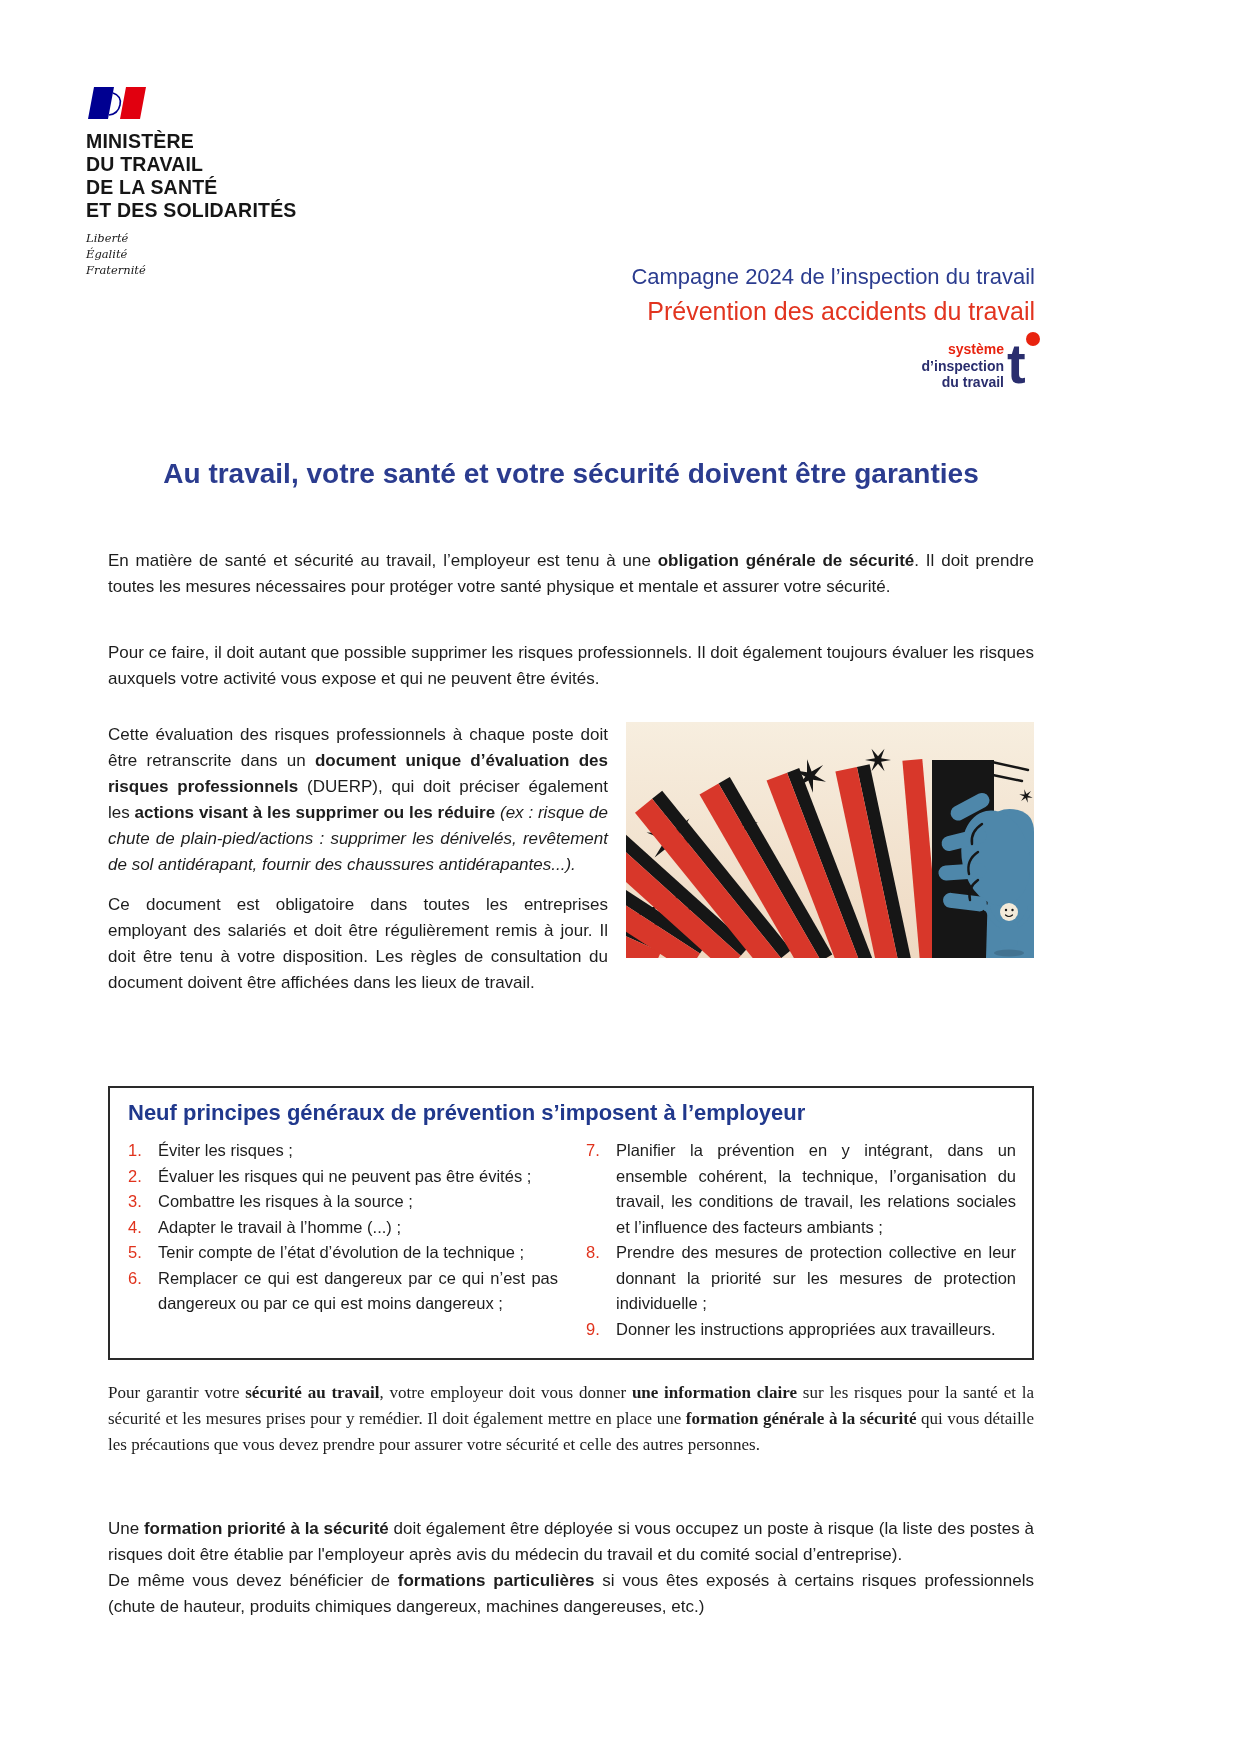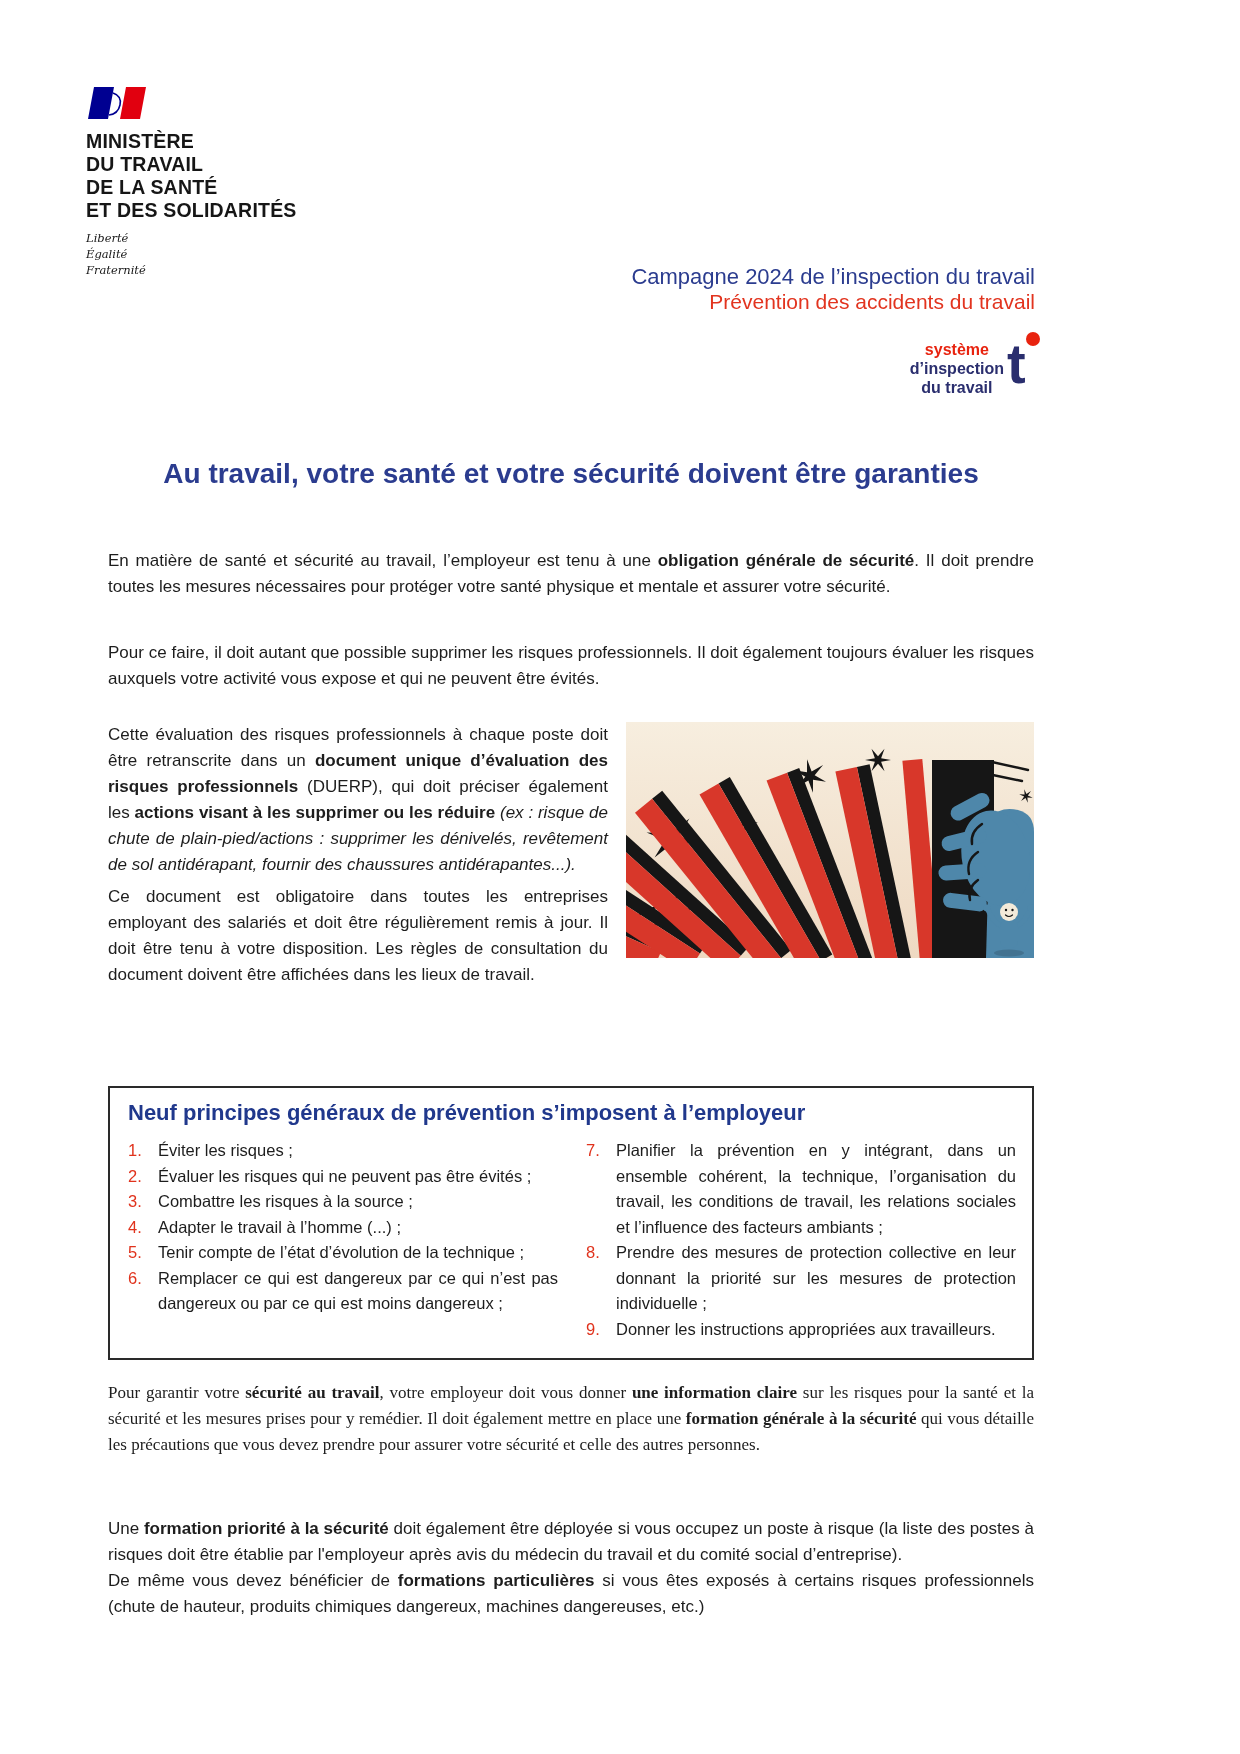--- a/index.html
+++ b/index.html
@@ -25,25 +25,25 @@
 
   
   .ministry{position:absolute;left:86px;top:84px;}
   .flag{margin-bottom:8px;display:block;}
   .ministry-name{font-weight:700;font-size:19.5px;line-height:1.18;letter-spacing:.2px;color:#161616;}
   .motto{margin-top:8px;font-family:"DejaVu Serif", serif;font-style:italic;font-size:11.5px;line-height:1.4;color:#161616;}
 
   
   .campaign{position:absolute;top:264px;right:205px;text-align:right;}
   .campaign-line{font-size:22px;color:var(--navy);}
-  .campaign-sub{font-size:21px;color:var(--red);}
+  .campaign-sub{margin-top:7px;font-size:25px;color:var(--red);}
 
   
   .sit{position:absolute;top:331px;right:198px;display:flex;align-items:flex-start;}
-  .sit-text{text-align:center;font-weight:700;font-size:16px;line-height:1.18;color:var(--navy-dark);padding-top:10px;}
+  .sit-text{text-align:right;font-weight:700;font-size:14px;line-height:1.18;color:var(--navy-dark);padding-top:10px;}
   .sit-text .r{color:#e8230f;}
   .sit-glyph{width:36px;height:60px;margin-left:2px;}
 
   
   .doc-title{
     position:absolute;left:108px;top:458px;width:926px;
     text-align:center;font-weight:700;font-size:28px;color:var(--navy);
   }
 
   .para{
@@ -51,21 +51,21 @@
     font-size:17px;line-height:26px;text-align:justify;
   }
   .p1{top:548px;}
   .p2{top:640px;}
   .p-bottom1{top:1380px;font-family:Liberation Serif, serif;}
   .p-bottom2{top:1516px;}
 
   
   .two-col{position:absolute;left:108px;top:722px;width:926px;display:flex;justify-content:space-between;}
   .col-text{width:500px;font-size:17px;line-height:26px;text-align:justify;}
-  .col-text .second{margin-top:6px;}
+  .col-text .second{margin-top:14px;}
   .col-image{margin-left:auto;width:408px;height:236px;}
   .col-image svg{display:block;}
 
   
   .pbox{
     position:absolute;left:108px;top:1086px;width:926px;
     border:2px solid #2a2a2a;
     padding:12px 16px 16px 18px;
   }
   .pbox-title{font-weight:700;font-size:22px;color:#20388c;margin-bottom:12px;}

